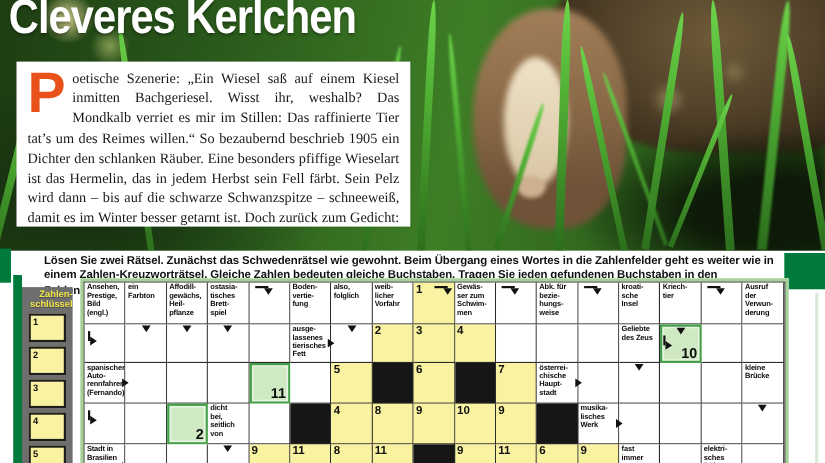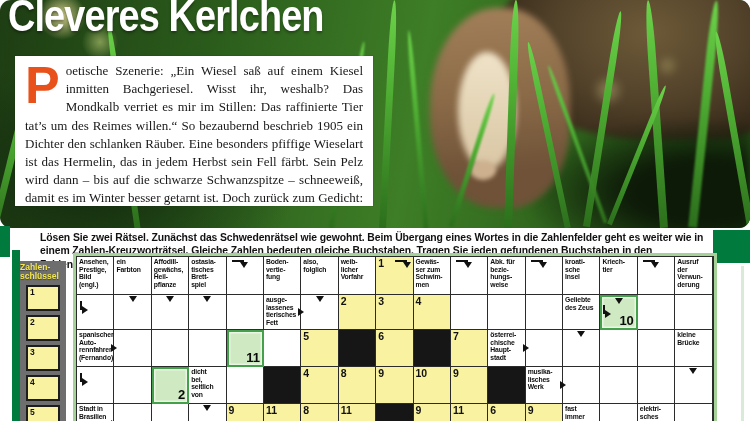--- a/index.html
+++ b/index.html
@@ -15,21 +15,21 @@
   *{margin:0;padding:0;box-sizing:border-box}
   html,body{background:#fff}
   .page{position:relative;width:750px;height:421px;overflow:hidden;background:#fff;font-family:"Liberation Sans",sans-serif}
 
   
   .photo{position:absolute;left:0;top:0;width:750px;height:228px;overflow:hidden;
     background:
       radial-gradient(circle 34px at 62px 16px, rgba(243,230,160,.85), rgba(243,230,160,0) 70%),
       radial-gradient(circle 26px at 100px 42px, rgba(220,230,140,.5), rgba(220,230,140,0) 70%),
       radial-gradient(ellipse 260px 150px at 12% 80%, #132a0e, rgba(19,42,14,0) 80%),
-      linear-gradient(100deg,#1e3d13 0%,#2b5c1c 28%,#3e7e26 55%,#2e611c 78%,#224a15 100%); border-radius: 11px;}
+      linear-gradient(100deg,#1e3d13 0%,#2b5c1c 28%,#3e7e26 55%,#2e611c 78%,#224a15 100%);}
   .log{position:absolute;right:-20px;top:-25px;width:270px;height:165px;border-radius:30% 0 20% 55%;
     background:
       radial-gradient(circle 22px at 40% 70%, rgba(190,180,120,.55), transparent 75%),
       radial-gradient(circle 16px at 62% 55%, rgba(170,160,100,.5), transparent 75%),
       radial-gradient(ellipse at 55% 35%, #6d5a38 0%, #52422a 45%, #352818 80%);
     filter:blur(3px)}
   .shadow-br{position:absolute;right:0;top:120px;width:220px;height:120px;background:radial-gradient(ellipse at 80% 60%, #0d1a08 30%, rgba(13,26,8,0) 75%);filter:blur(4px)}
   .animal-body{position:absolute;left:430px;top:8px;width:140px;height:200px;border-radius:48% 46% 42% 46%;
     background:linear-gradient(175deg,#a3805a 0%,#8a6a47 45%,#6f5238 80%);filter:blur(3px)}
   .animal-chest{position:absolute;left:458px;top:52px;width:58px;height:118px;border-radius:50%;
@@ -62,21 +62,21 @@
   
   .instr{position:absolute;left:0;top:228px;width:750px;height:28px;background:#fff}
   .instr p{position:absolute;left:40px;top:3px;width:664px;font-size:10.4px;font-weight:bold;line-height:1.28;color:#111;letter-spacing:-.1px}
   .green-left{position:absolute;left:0;top:226px;width:10px;height:31px;background:var(--accent-green)}
   .green-bar{position:absolute;left:12px;top:250px;width:8px;height:171px;background:var(--accent-green)}
   .green-right{position:absolute;left:713px;top:230px;width:37px;height:33px;background:var(--accent-green)}
   .edge-line{position:absolute;left:741px;top:266px;width:3px;height:155px;background:#d9ead9}
 
   
   .keypanel{position:absolute;left:20px;top:261px;width:46px;height:160px;background:var(--key-bg);padding:2px 0 0 0}
-  .keytitle{color:#f3e84c;font-weight:bold;font-size:8.5px;line-height:1.1;text-align:left;text-shadow:0 1px 1px rgba(0,0,0,.4)}
+  .keytitle{color:#f3e84c;font-weight:bold;font-size:8.5px;line-height:1.1;text-align:right;text-shadow:0 1px 1px rgba(0,0,0,.4)}
   .keycells{margin:3px auto 0 auto;width:34px}
   .keycell{position:relative;width:34px;height:26px;background:var(--cell-yellow);border:2px solid #1d1d1d;margin-bottom:4px}
   .keycell span{position:absolute;left:2px;top:0;font-size:8.5px;font-weight:bold;color:#111}
 
   
   .gridwrap{position:absolute;left:73px;top:253px;border:3px solid var(--grid-border);background:#fff}
   .gridinner{display:grid;grid-template-columns:repeat(17,37.4px);grid-template-rows:38px 35px 37px 37px 40px;border:1px solid #2b2b2b}
   .cell{position:relative;background:#fff;border-right:1px solid #2b2b2b;border-bottom:1px solid #2b2b2b;overflow:visible}
   .cell.black{background:var(--cell-black)}
   .cell.num{background:var(--cell-yellow)}

